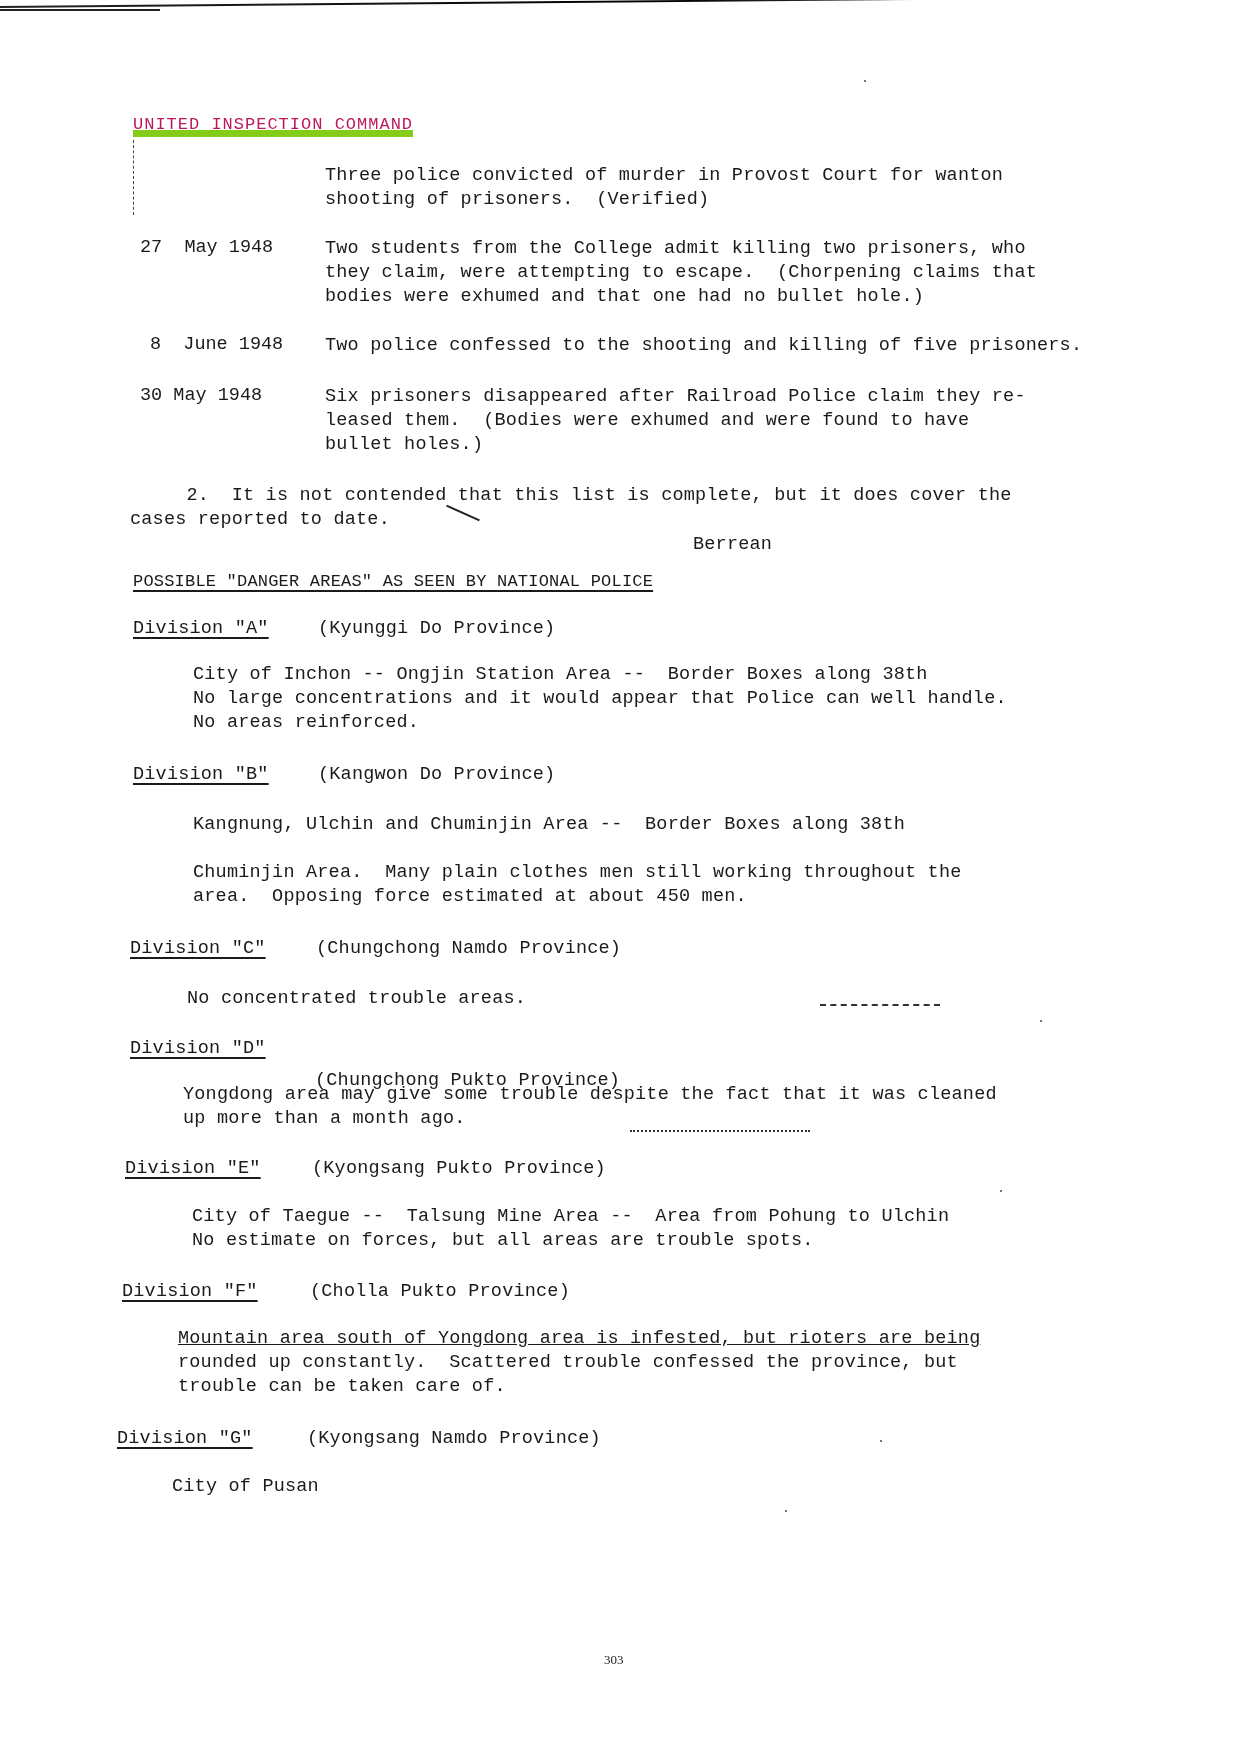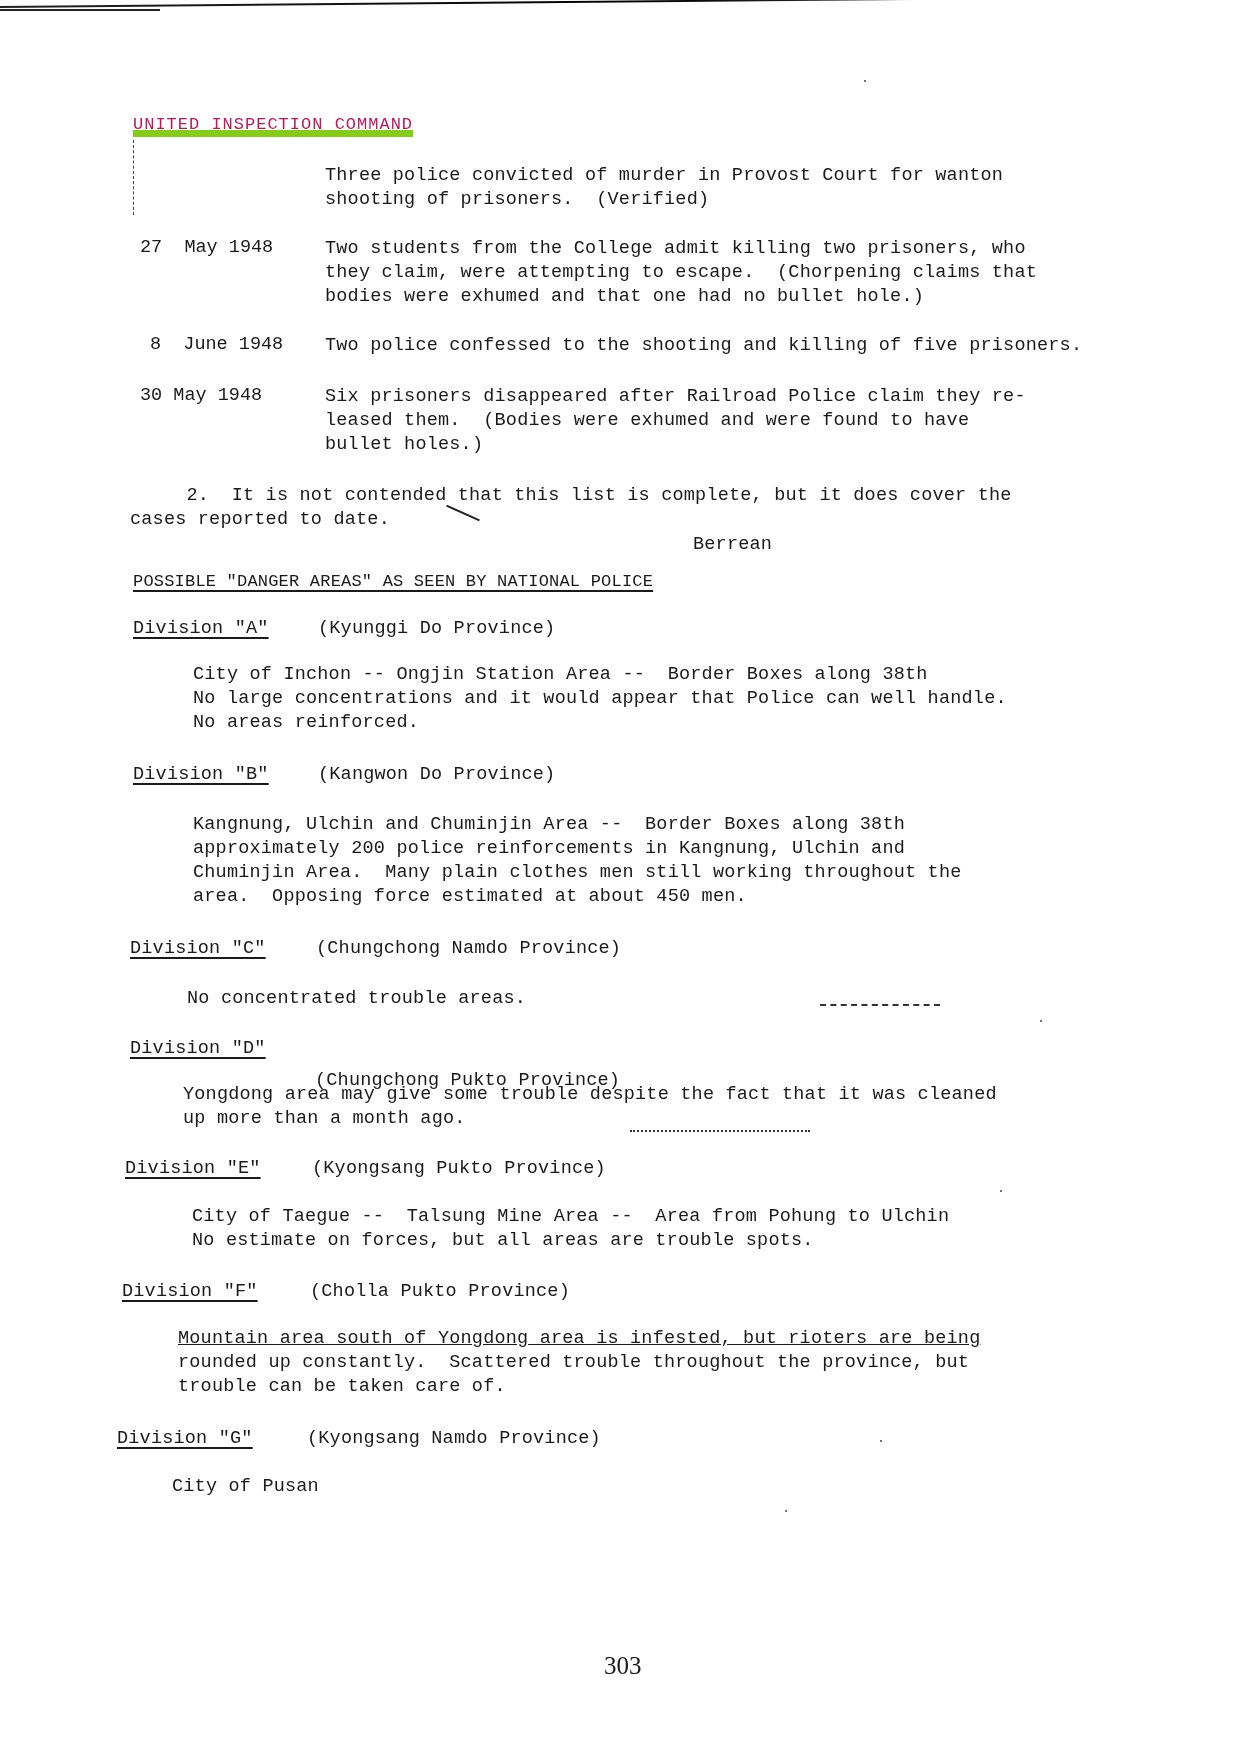--- a/index.html
+++ b/index.html
@@ -19,21 +19,21 @@
     .page { position: absolute; left: 0; top: 0; width: 1240px; height: 1755px; }
     .abs { position: absolute; white-space: pre; }
     .hdr-cut {
       font-size: 17px; color: #be185d; left: 133px; top: 112px;
       border-bottom: 7px solid #84cc16; height: 18px; overflow: hidden; line-height: 26px;
       letter-spacing: 1px;
     }
     .txt { font-size: 18.5px; line-height: 24px; letter-spacing: 0.2px; }
     .date { font-size: 18.5px; }
     .u { text-decoration: underline; text-decoration-thickness: 2px; text-underline-offset: 4px; }
-    .page-num { font-family: "Liberation Serif", "DejaVu Serif", serif; font-size: 25px; left: 604px; top: 1652px; }
+    .page-num { font-family: "Liberation Serif", "DejaVu Serif", serif; font-size: 13px; left: 604px; top: 1652px; }
     .margin-mark { position: absolute; left: 133px; width: 1px; border-left: 1px dashed #444; }
     .speck { position: absolute; width: 2px; height: 2px; background: #444; border-radius: 1px; }
   </style>
 </head>
 <body>
 
 <div class="page">
   <div class="scan-line"></div>
   <div class="scan-line2"></div>
 
@@ -66,42 +66,41 @@
 
   <div class="abs txt u" style="left:133px;top:617px;">Division "A"</div>
   <div class="abs txt" style="left:318px;top:617px;">(Kyunggi Do Province)</div>
   <div class="abs txt" style="left:193px;top:663px;">City of Inchon -- Ongjin Station Area --  Border Boxes along 38th</div>
   <div class="abs txt" style="left:193px;top:687px;">No large concentrations and it would appear that Police can well handle.</div>
   <div class="abs txt" style="left:193px;top:711px;">No areas reinforced.</div>
 
   <div class="abs txt u" style="left:133px;top:763px;">Division "B"</div>
   <div class="abs txt" style="left:318px;top:763px;">(Kangwon Do Province)</div>
   <div class="abs txt" style="left:193px;top:813px;">Kangnung, Ulchin and Chuminjin Area --  Border Boxes along 38th</div>
-  <div class="abs txt" style="left:193px;top:837px;">approximately 200 police reinforcements in Kangnung, Ulchin and</div>
   <div class="abs txt" style="left:193px;top:861px;">Chuminjin Area.  Many plain clothes men still working throughout the</div>
   <div class="abs txt" style="left:193px;top:885px;">area.  Opposing force estimated at about 450 men.</div>
 
   <div class="abs txt u" style="left:130px;top:937px;">Division "C"</div>
   <div class="abs txt" style="left:316px;top:937px;">(Chungchong Namdo Province)</div>
   <div class="abs txt" style="left:187px;top:987px;">No concentrated trouble areas.</div>
 
   <div class="abs txt u" style="left:130px;top:1037px;">Division "D"</div>
   <div class="abs txt" style="left:315px;top:1037px;margin-top:32px;">(Chungchong Pukto Province)</div>
   <div class="abs txt" style="left:183px;top:1083px;">Yongdong area may give some trouble despite the fact that it was cleaned</div>
   <div class="abs txt" style="left:183px;top:1107px;">up more than a month ago.</div>
 
   <div class="abs txt u" style="left:125px;top:1157px;">Division "E"</div>
   <div class="abs txt" style="left:312px;top:1157px;">(Kyongsang Pukto Province)</div>
   <div class="abs txt" style="left:192px;top:1205px;">City of Taegue --  Talsung Mine Area --  Area from Pohung to Ulchin</div>
   <div class="abs txt" style="left:192px;top:1229px;">No estimate on forces, but all areas are trouble spots.</div>
 
   <div class="abs txt u" style="left:122px;top:1280px;">Division "F"</div>
   <div class="abs txt" style="left:310px;top:1280px;">(Cholla Pukto Province)</div>
   <div class="abs txt" style="left:178px;top:1327px;text-decoration:underline;">Mountain area south of Yongdong area is infested, but rioters are being</div>
-  <div class="abs txt" style="left:178px;top:1351px;">rounded up constantly.  Scattered trouble throughout the province, but</div>
+  <div class="abs txt" style="left:178px;top:1351px;">rounded up constantly.  Scattered trouble confessed the province, but</div>
   <div class="abs txt" style="left:178px;top:1375px;">trouble can be taken care of.</div>
 
   <div class="abs txt u" style="left:117px;top:1427px;">Division "G"</div>
   <div class="abs txt" style="left:307px;top:1427px;">(Kyongsang Namdo Province)</div>
   <div class="abs txt" style="left:172px;top:1475px;">City of Pusan</div>
 
   <div class="abs page-num">303</div>
 
   <div class="speck" style="left:864px;top:80px;"></div>
   <div class="speck" style="left:1040px;top:1020px;"></div>

